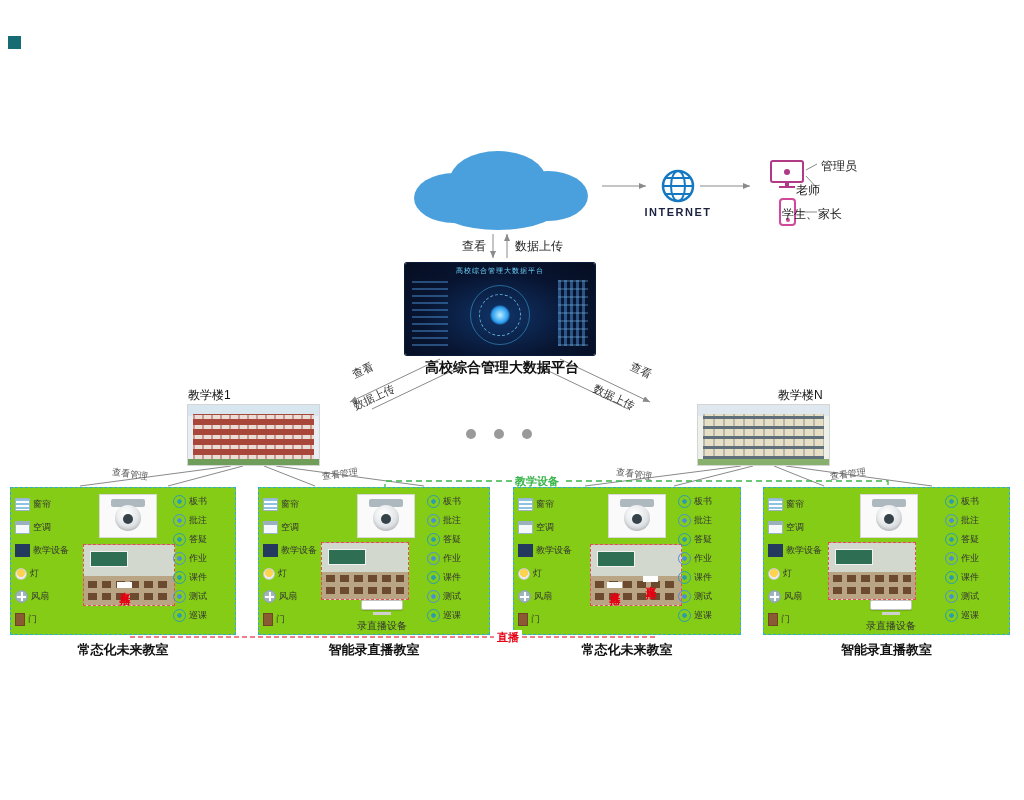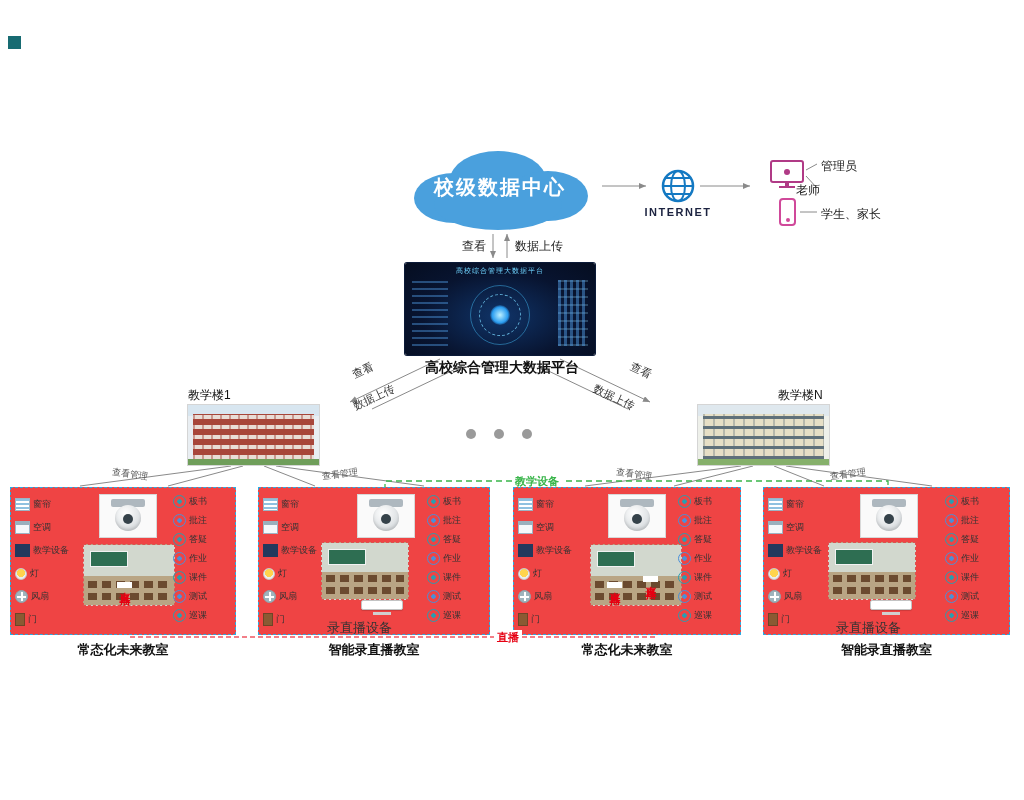--- a/index.html
+++ b/index.html
@@ -71,21 +71,21 @@
   .bn{background:linear-gradient(#dfe8ee 0 18%,#eef0ea 18% 100%)}
   .bn .body{background:repeating-linear-gradient(90deg,rgba(95,112,122,.35) 0 2px,transparent 2px 10px),
     repeating-linear-gradient(0deg,#5f707a 0 3px,#e6dfc6 3px 10px)}
   .bn .ground{background:#86b06b}
   .blabel{position:absolute;font-size:12px;color:#111;white-space:nowrap}
 
   
   .dot3{position:absolute;width:10px;height:10px;border-radius:50%;background:#9a9a9a}
 
   
-  .cbox{position:absolute;border:1px dashed #29abe2;background:#ef4444}
+  .cbox{position:absolute;border:1px dashed #29abe2;background:#84cc16}
   .cbox-label{position:absolute;text-align:center;font-size:13px;font-weight:bold;color:#111}
   .lcol{position:absolute;left:4px;top:5px;width:56px}
   .rcol{position:absolute;top:4px;width:58px}
   .ctl{display:flex;align-items:center;gap:3px}
   .lcol .ctl{height:23px}
   .rcol .ctl{height:19px}
   .ctl-t{font-size:9px;color:#333;white-space:nowrap;overflow:hidden}
   .lic{flex:0 0 auto;width:15px;height:13px;border:1px solid #9db4c4;background:#eef4f8}
   .lic.l0{background:repeating-linear-gradient(180deg,#8fc1e0 0 2px,#fff 2px 4px)}
   .lic.l1{background:#f5f8fa;border-top:4px solid #9ab0bd}
@@ -120,21 +120,21 @@
     background:repeating-linear-gradient(90deg,#6b4a2f 0 9px,transparent 9px 14px)}
   .photo .r1{bottom:17px}
   .photo .r2{bottom:5px}
 
   
   .device{position:absolute;width:54px;height:20px}
   .device .dev-body{position:absolute;left:50%;top:0;width:42px;height:10px;margin-left:-21px;
     background:#fff;border:1px solid #c3c3c3;border-radius:2px;box-shadow:0 1px 1px rgba(0,0,0,.15)}
   .device .dev-stand{position:absolute;left:50%;top:12px;width:18px;height:3px;margin-left:-9px;
     background:#d0d0d0}
-  .dev-cap{position:absolute;text-align:left;font-size:13px;color:#333;white-space:nowrap}
+  .dev-cap{position:absolute;text-align:center;font-size:10px;color:#333;white-space:nowrap}
 
   
   .live-v{position:absolute;writing-mode:vertical-rl;font-size:11px;font-weight:bold;
     color:#e60012;letter-spacing:2px;background:#fff;padding:1px 0}
   .live-h{position:absolute;font-size:11px;font-weight:bold;color:#e60012;background:#fff;padding:0 3px}
   .dual{position:absolute;font-size:11px;font-weight:bold;color:#39b54a;background:#fff;padding:0 3px}
 
   .corner{left:8px;top:36px;width:13px;height:13px;background:#176b72}
 </style>
 </head>
@@ -175,41 +175,40 @@
 
   <div class="abs corner"></div>
 
   <div class="abs cloud">
     <svg viewBox="0 0 204 92">
       <ellipse cx="56" cy="56" rx="40" ry="25" fill="#4aa0dd"></ellipse>
       <ellipse cx="100" cy="38" rx="48" ry="29" fill="#4aa0dd"></ellipse>
       <ellipse cx="150" cy="54" rx="40" ry="25" fill="#4aa0dd"></ellipse>
       <ellipse cx="100" cy="62" rx="64" ry="26" fill="#4aa0dd"></ellipse>
     </svg>
-    <div class="cloud-text">校级数据中心</div>
   </div>
 
   <div class="abs globe">
     <svg viewBox="0 0 36 36">
       <circle cx="18" cy="18" r="15" fill="#fff" stroke="#1479c2" stroke-width="2.5"></circle>
       <ellipse cx="18" cy="18" rx="7" ry="15" fill="none" stroke="#1479c2" stroke-width="2"></ellipse>
       <line x1="3" y1="18" x2="33" y2="18" stroke="#1479c2" stroke-width="2"></line>
       <line x1="5" y1="10" x2="31" y2="10" stroke="#1479c2" stroke-width="2"></line>
       <line x1="5" y1="26" x2="31" y2="26" stroke="#1479c2" stroke-width="2"></line>
     </svg>
   </div>
   <div class="abs inet">INTERNET</div>
 
   <div class="abs monitor">
       <i class="dot"></i>
     </div>
   <div class="abs phone"></div>
   <div class="abs ulabel" style="left:821px;top:158px">管理员</div>
   <div class="abs ulabel" style="left:796px;top:182px">老师</div>
-  <div class="abs ulabel" style="left:821px;top:206px">学生、家长</div>
+  <div class="abs ulabel" style="left:782px;top:206px">学生、家长</div>
 
   <div class="flab" style="left:462px;top:238px">查看</div>
   <div class="flab" style="left:515px;top:238px">数据上传</div>
 
   <div class="abs dash">
     <div class="ttl">高校综合管理大数据平台</div>
     <div class="pl"></div>
     <div class="pr"></div>
     <div class="ring1"></div>
     <div class="ring2"></div>

